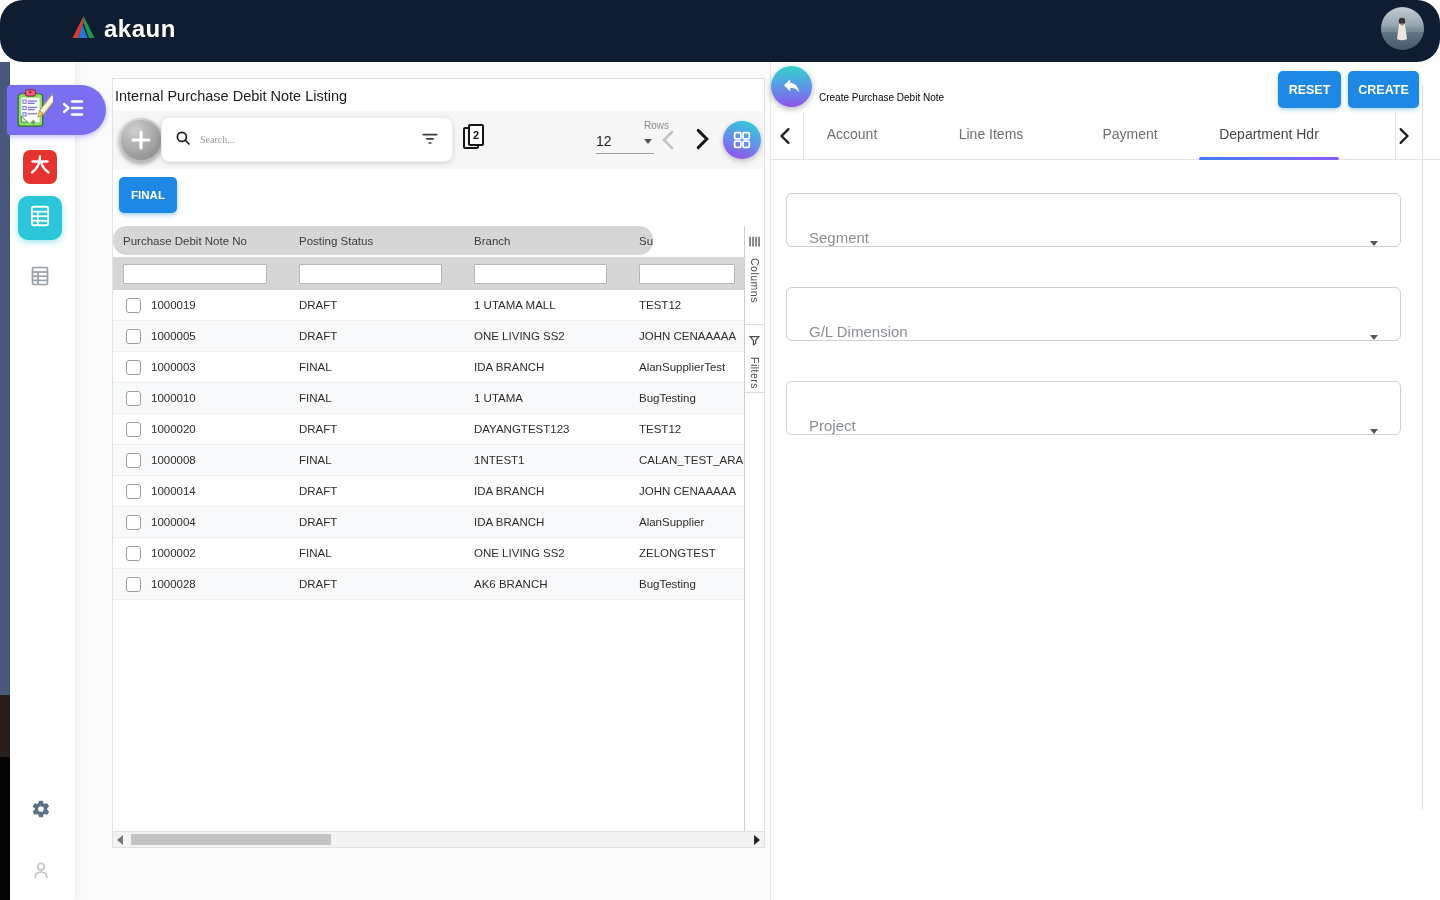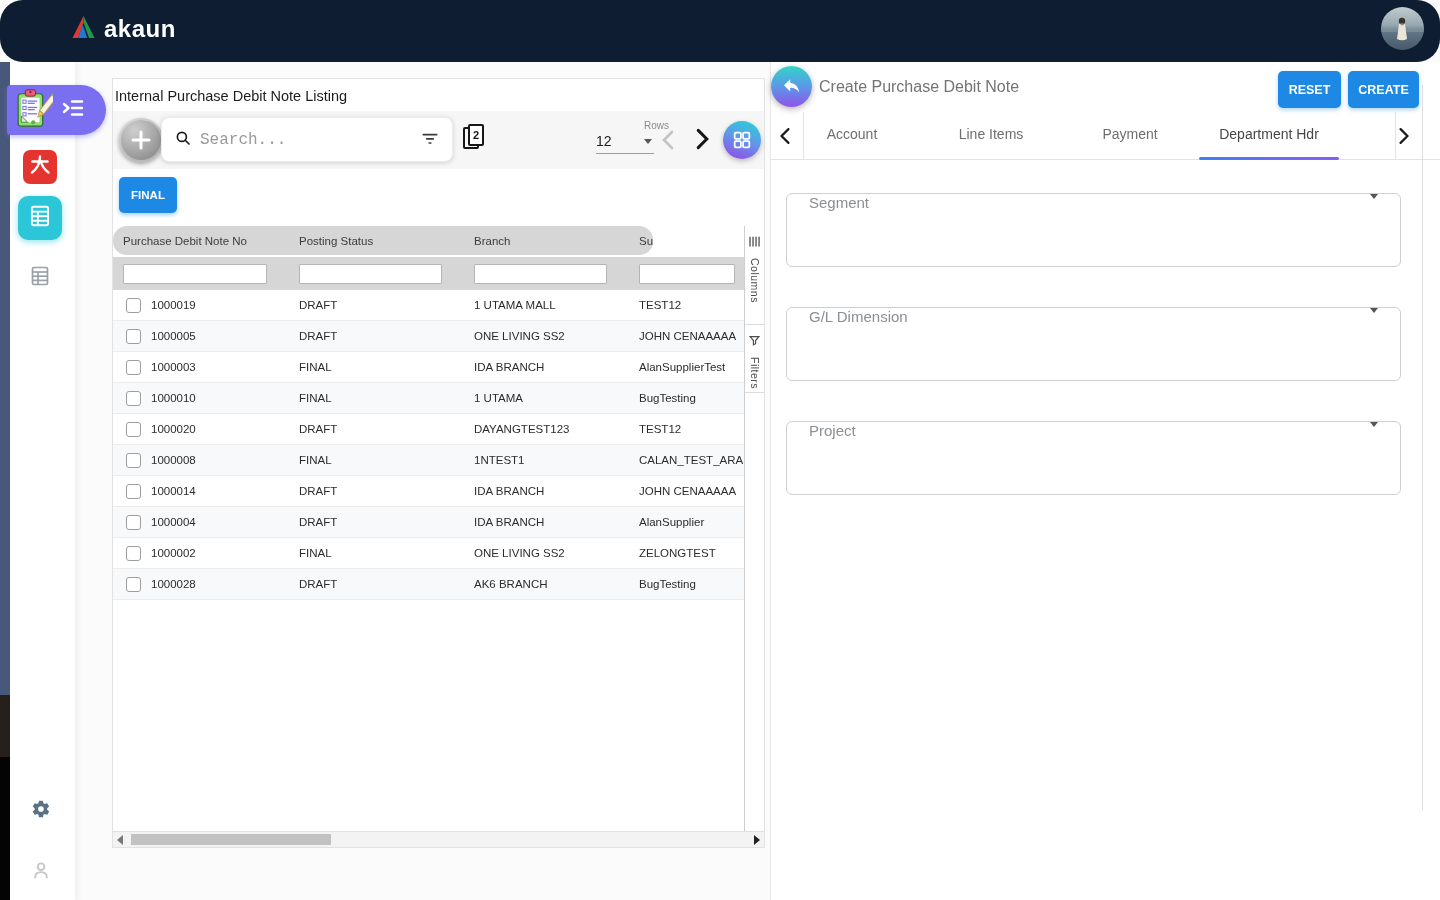--- a/index.html
+++ b/index.html
@@ -43,22 +43,22 @@
     border:1px solid #e2e2e2; z-index:10; }
   .listing-title { position:absolute; left:2px; top:9px; font-size:14.5px; font-weight:500; color:#1c1c1c; }
   .toolbar { position:absolute; left:0; right:0; top:32px; height:58px; background:#f6f6f7; }
   .plus-btn { position:absolute; left:6px; top:7px; width:44px; height:44px; border-radius:50%;
     background:radial-gradient(circle at 35% 28%, #cfcfcf, #8d8d8d 80%); border:none; cursor:pointer;
     box-shadow:0 2px 4px rgba(0,0,0,.35), inset 0 0 0 2px rgba(255,255,255,.35);
     display:flex; align-items:center; justify-content:center; }
   .search-box { position:absolute; left:48px; top:6px; width:292px; height:45px; background:#fff;
     border:1px solid #ececec; border-radius:8px; box-shadow:0 1px 5px rgba(0,0,0,.15);
     display:flex; align-items:center; padding:0 12px; gap:8px; }
-  .search-box input { flex:1; border:none; outline:none; font-size:16px; color:#333; background:transparent;
-    font-family:Liberation Mono, monospace; }
+  .search-box input { flex:1; border:none; outline:none; font-size:10px; color:#333; background:transparent;
+    font-family:Liberation Serif, serif; }
   .search-box input::placeholder { color:#9a9a9a; }
   .copy-icon { position:absolute; left:350px; top:13px; width:24px; height:30px; cursor:pointer; }
   .copy-icon .back { position:absolute; left:0; top:3px; width:16px; height:22px; border:2px solid #161616; border-radius:2px; }
   .copy-icon .front { position:absolute; left:5px; top:0; width:16px; height:22px; border:2px solid #161616;
     border-radius:2px; background:#fff; display:flex; align-items:center; justify-content:center;
     font-size:11px; font-weight:bold; color:#161616; }
   .rows-box { position:absolute; left:483px; top:9px; width:58px; cursor:pointer; }
   .rows-label { font-size:10px; color:#8b8b8b;padding-left:48px; }
   .rows-value { display:flex; align-items:center; justify-content:space-between;
     border-bottom:1px solid #9e9e9e; padding:2px 2px 4px 0; font-size:14px; color:#222; width:58px; }
@@ -107,40 +107,40 @@
   .hs-left  { left:4px;  border-right:6px solid #777; }
   .hs-right { right:4px; border-left:6px solid #222; }
   .hs-thumb { position:absolute; left:18px; top:2px; width:200px; height:11px; background:#c2c2c2; cursor:grab; }
 
   
   .detail { position:absolute; left:770px; top:62px; width:670px; height:838px; background:#fff;
     border-left:1px solid #e8e8e8; z-index:10; }
   .back-btn { position:absolute; left:0px; top:4px; width:41px; height:41px; border-radius:50%; border:none;
     background:linear-gradient(180deg,#30d5c8 0%,#5a9ae8 48%,#8e54e9 100%); cursor:pointer; z-index:15;
     display:flex; align-items:center; justify-content:center; box-shadow:0 2px 6px rgba(0,0,0,.3); }
-  .detail-title { position:absolute; left:48px; top:16px; font-size:16px; font-weight:500; color:#737373; }
+  .detail-title { position:absolute; left:48px; top:30px; font-size:10px; font-weight:500; color:#000000; }
   .btn-blue { position:absolute; top:9px; height:37px; background:#1e88e5; color:#fff; border:none;
     border-radius:5px; font-size:12.5px; font-weight:bold; cursor:pointer;
     box-shadow:0 2px 4px rgba(30,136,229,.35); font-family:"Liberation Sans", sans-serif; }
   .reset-btn  { left:507px; width:63px; }
   .create-btn { left:577px; width:71px; }
 
   .tabs-row { position:absolute; left:0; right:0; top:50px; height:48px; border-bottom:1px solid #e3e3e3; }
   .tab-sep { position:absolute; top:0; width:1px; height:48px; background:#e5e5e5; }
   .tab-prev { position:absolute; left:8px; top:14px; cursor:pointer; }
   .tab-next { position:absolute; right:30px; top:14px; cursor:pointer; }
   .tab { position:absolute; top:14px; transform:translateX(-50%); font-size:14px; color:#6f6f6f;
     white-space:nowrap; cursor:pointer; }
   .tab.active { color:#474747; }
   .tab-underline { position:absolute; left:428px; width:140px; bottom:-1px; height:3px;
     background:linear-gradient(90deg,#3f7ef7,#8a5cf5); border-radius:2px; }
 
   .fields { position:absolute; left:15px; top:131px; width:615px; }
-  .field { position:relative; width:615px; height:74px; border:1px solid #cfcfcf; border-radius:6px;
-    margin-bottom:40px; display:flex; align-items:flex-start; padding:0 22px; cursor:pointer; background:#fff; }
+  .field { position:relative; width:615px; height:54px; border:1px solid #cfcfcf; border-radius:6px;
+    margin-bottom:40px; display:flex; align-items:flex-end; padding:0 22px; cursor:pointer; background:#fff; }
   .field-label { font-size:15px; color:#8a8f94; flex:1; }
   .detail-vline { position:absolute; left:651px; top:23px; width:1px; height:725px; background:#dedede; }
 </style>
 </head>
 <body>
 
 <div class="screen">
 
   <header class="topbar">
     <div class="brand">

